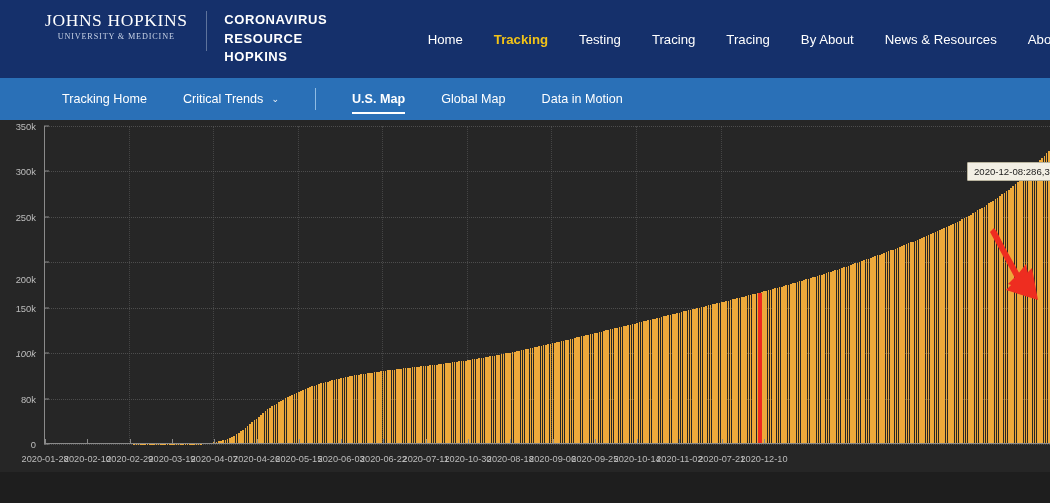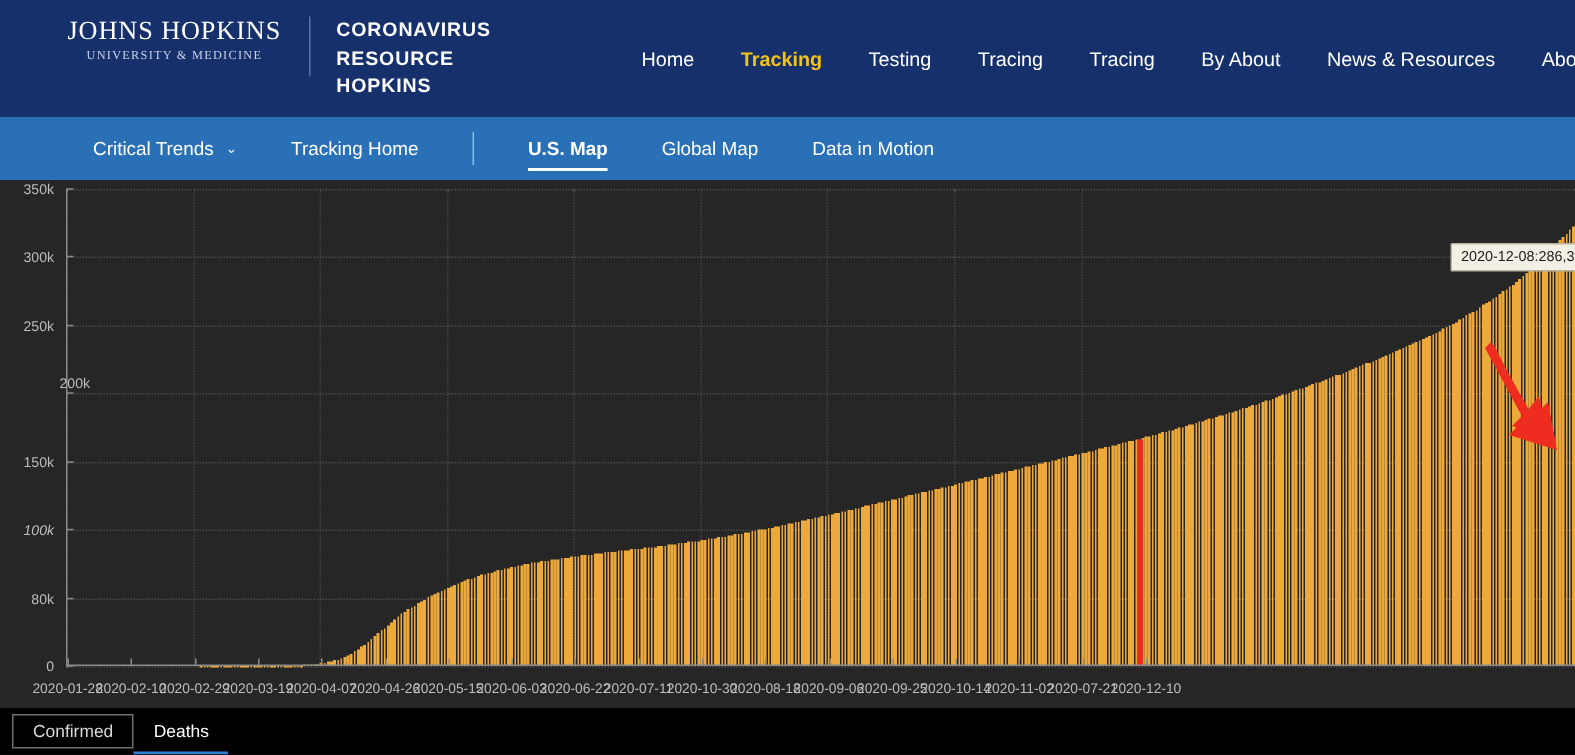--- a/index.html
+++ b/index.html
@@ -153,25 +153,25 @@
         <a href="#">Tracing</a>
         <a href="#">By About</a>
         <a href="#">News &amp; Resources</a>
         <a href="#">About</a>
       </div>
   </div>
 
   <div class="subnav">
     <div class="subnav-inner" id="subnav-inner">
         <div class="subitem">
+          <span>Tracking Home</span>
+        </div>
+        <div class="subitem">
           <span>Critical Trends</span>
           <span class="chev">⌄</span>
-        </div>
-        <div class="subitem">
-          <span>Tracking Home</span>
         </div>
         <div class="subdivider"></div>
         <div class="subitem active">
           <span>U.S. Map</span>
         </div>
         <div class="subitem">
           <span>Global Map</span>
         </div>
         <div class="subitem">
           <span>Data in Motion</span>
@@ -618,21 +618,21 @@
     <div class="axis-x"></div>
     <div id="ylabels">
         <div class="ylab" style="top: 324px;">0</div>
         <div class="ytick-mark" style="top: 324px;"></div>
         <div class="ylab" style="top: 278.571px;">80k</div>
         <div class="ytick-mark" style="top: 278.571px;"></div>
         <div class="ylab" style="top: 233.143px; font-style: italic;">100k</div>
         <div class="ytick-mark" style="top: 233.143px;"></div>
         <div class="ylab" style="top: 187.714px;">150k</div>
         <div class="ytick-mark" style="top: 187.714px;"></div>
-        <div class="ylab" style="top: 135px; margin-left: 24px;">200k</div>
+        <div class="ylab" style="top: 159px;">200k</div>
         <div class="ytick-mark" style="top: 142.286px;"></div>
         <div class="ylab" style="top: 96.8571px;">250k</div>
         <div class="ytick-mark" style="top: 96.8571px;"></div>
         <div class="ylab" style="top: 51.4286px;">300k</div>
         <div class="ytick-mark" style="top: 51.4286px;"></div>
         <div class="ylab" style="top: 6px;">350k</div>
         <div class="ytick-mark" style="top: 6px;"></div>
       </div>
     <div id="xlabels">
         <div class="xlab" style="left: 45.1128px;">2020-01-28</div>
@@ -674,18 +674,14 @@
       </div>
     <div class="tooltip" id="tooltip" style="left: 967px; top: 42px;">2020-12-08:286,3k</div>
     <svg class="arrow-svg" width="62" height="80">
       <g>
         <path d="M 8 2 L 30 46 L 38 36 L 44 64 L 20 56 L 28 48 L 4 4 Z" fill="#ee2d20"></path>
         <path d="M 6 0 L 34 50 L 44 40 L 50 72 L 18 62 L 28 52 L 2 4 Z" fill="#ee2d20"></path>
       </g>
     </svg>
   </div>
 
-  <div class="tabbar" id="tabbar">
-      <div class="tab boxed">Confirmed</div>
-      <div class="tab active">Deaths</div>
-    </div>
 
 </div>
 
 </body></html>

